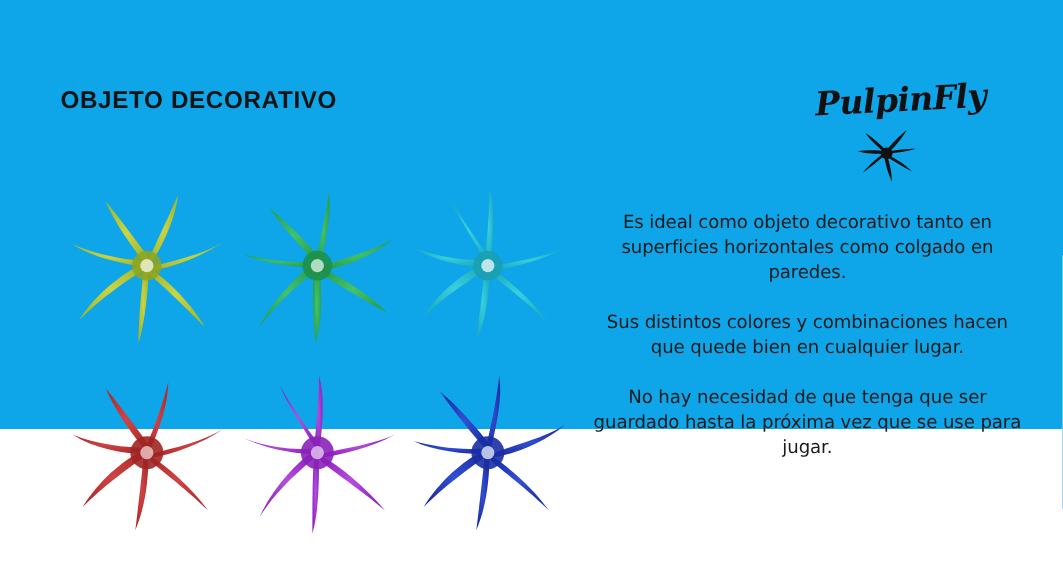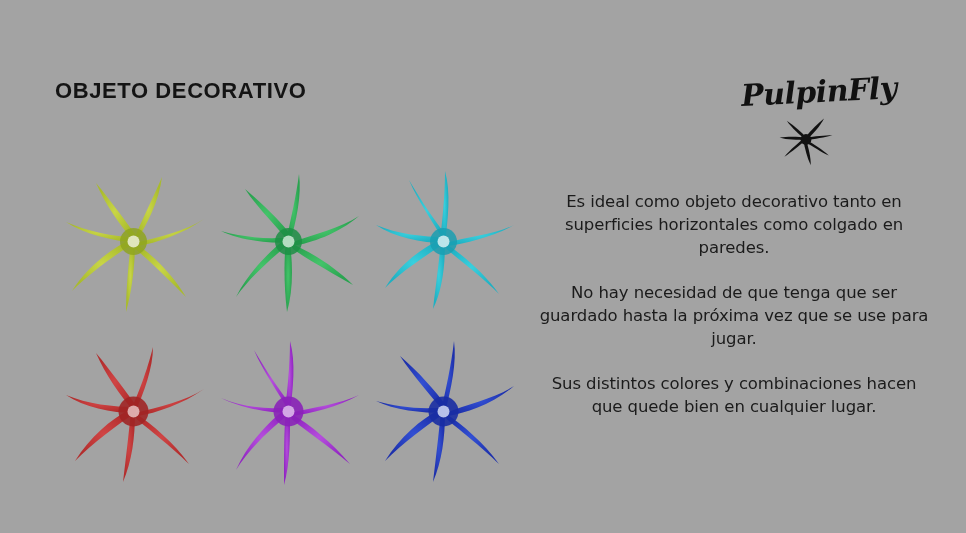--- a/index.html
+++ b/index.html
@@ -10,22 +10,22 @@
     width: 966px;
     height: 533px;
     background: #ffffff;
     font-family: "Liberation Sans", sans-serif;
     overflow: hidden;
     position: relative;
   }
   .slide {
     position: relative;
     width: 966px;
-    height: 533px;
-    background: #a3a3a3;
+    height: 390px;
+    background: #0ea5e9;
   }
   .page-title {
     position: absolute;
     left: 55px;
     top: 78px;
     font-size: 22px;
     font-weight: bold;
     letter-spacing: 0.6px;
     color: #141414;
     font-family: "Liberation Sans", sans-serif;
@@ -255,17 +255,17 @@
         </g>
         <circle cx="49" cy="49" r="10" fill="#1a2ea3" opacity="0.9"></circle>
         <circle cx="49" cy="49" r="4" fill="#dfe5fa" opacity="0.8"></circle>
       </svg>
     </div>
 
   </div>
 
   <div class="copy-col">
     <p class="copy-para">Es ideal como objeto decorativo tanto en superficies horizontales como colgado en paredes.</p>
+    <p class="copy-para">Sus distintos colores y combinaciones hacen que quede bien en cualquier lugar.</p>
     <p class="copy-para">No hay necesidad de que tenga que ser guardado hasta la próxima vez que se use para jugar.</p>
-    <p class="copy-para">Sus distintos colores y combinaciones hacen que quede bien en cualquier lugar.</p>
   </div>
 
 </div>
 
 </body></html>

